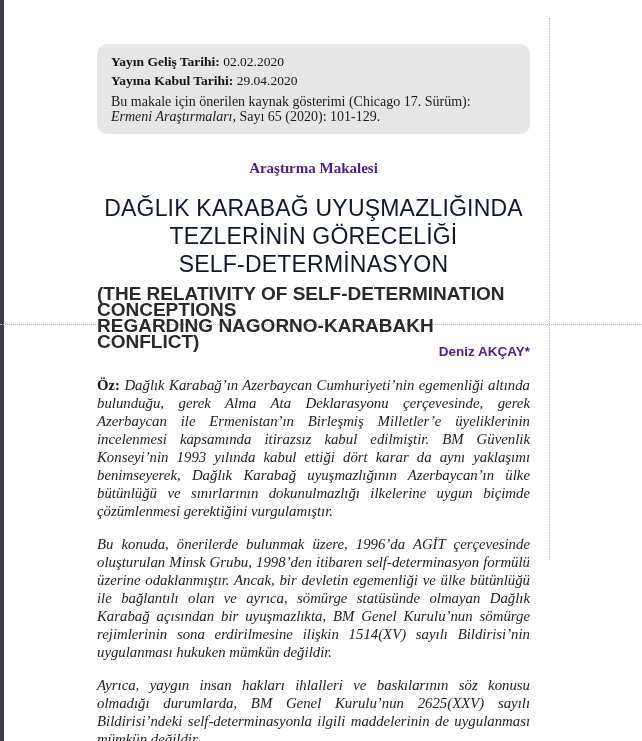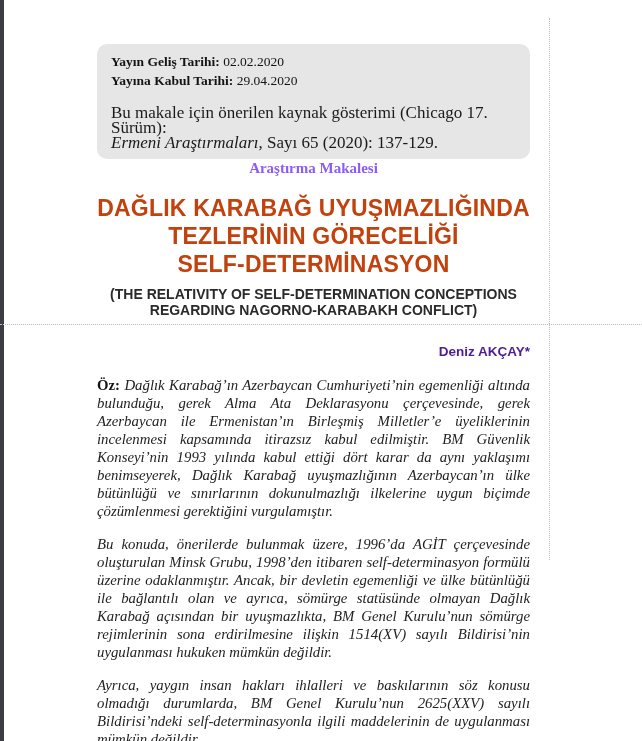--- a/index.html
+++ b/index.html
@@ -26,38 +26,37 @@
   .content{
     position:absolute;left:97px;top:0;width:433px;height:741px;
   }
   .meta-box{
     position:absolute;top:44px;left:0;width:433px;box-sizing:border-box;
     background:#e6e6e6;border-radius:10px;
     padding:8px 14px 9px 14px;
   }
   .meta-dates{font-size:13.5px;line-height:19px;font-weight:bold;color:#141414;}
   .meta-dates .val{font-weight:normal;}
-  .meta-citation{margin-top:16px;font-size:17px;line-height:14.8px;color:#1a1a1a;}
+  .meta-citation{margin-top:5px;font-size:14px;line-height:14.8px;color:#1a1a1a;}
   .italic{font-style:italic;font-family:Liberation Serif, serif;}
   .article-type{
     position:absolute;top:160px;left:0;width:433px;
-    text-align:center;font-weight:bold;font-size:15px;color:#8b5cf6;
+    text-align:center;font-weight:bold;font-size:15px;color:#4c1d95;
   }
   .main-title{
     position:absolute;top:194px;left:0;width:433px;
     text-align:center;
     font-family:"Liberation Sans", sans-serif;
-    font-weight:bold;font-size:23px;line-height:28px;
-    color:#c2410c;letter-spacing:0.2px;
+    font-weight:normal;font-size:23px;line-height:28px;
+    color:#0f172a;letter-spacing:0.2px;
   }
   .sub-title{
     position:absolute;top:286px;left:0;width:433px;
-    text-align:center;
     font-family:"Liberation Sans", sans-serif;
-    font-weight:bold;font-size:14px;line-height:16px;
+    font-weight:bold;font-size:19px;line-height:16px;
     color:#2a2a2a;
   }
   .author{
     position:absolute;top:344px;left:0;width:433px;
     text-align:right;
     font-family:"Liberation Sans", sans-serif;
     font-weight:bold;font-size:13.5px;color:#4c1d95;
   }
   .abstract{
     position:absolute;top:376px;left:0;width:433px;
@@ -80,21 +79,21 @@
 
   <div class="content">
 
     <div class="meta-box">
       <div class="meta-dates">
         <div><span>Yayın Geliş Tarihi:</span><span class="val"> 02.02.2020</span></div>
         <div><span>Yayına Kabul Tarihi:</span><span class="val"> 29.04.2020</span></div>
       </div>
       <div class="meta-citation">
         <div>Bu makale için önerilen kaynak gösterimi (Chicago 17. Sürüm):</div>
-        <div><span class="italic">Ermeni Araştırmaları</span><span>, Sayı 65 (2020): 137-129.</span></div>
+        <div><span class="italic">Ermeni Araştırmaları</span><span>, Sayı 65 (2020): 101-129.</span></div>
       </div>
     </div>
 
     <div class="article-type">Araştırma Makalesi</div>
 
     <div class="main-title">
       <div>DAĞLIK KARABAĞ UYUŞMAZLIĞINDA</div>
       <div>TEZLERİNİN GÖRECELİĞİ</div>
       <div>SELF-DETERMİNASYON</div>
     </div>

